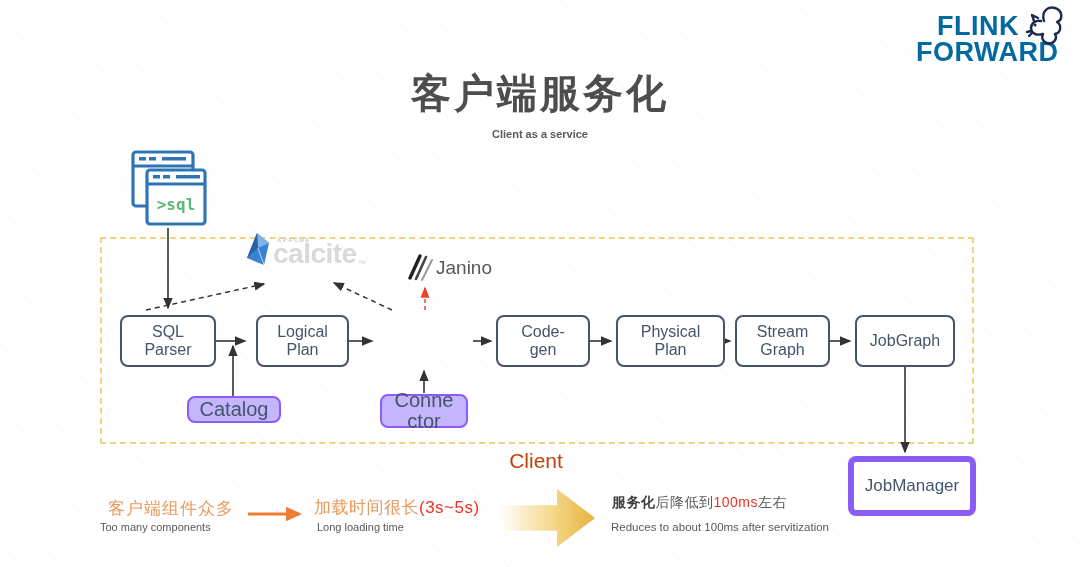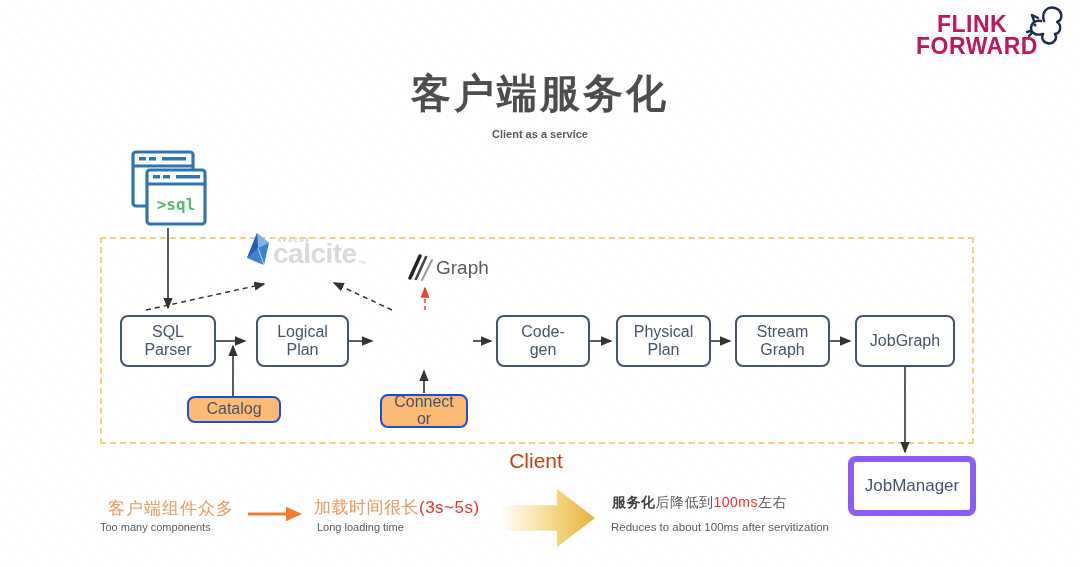--- a/index.html
+++ b/index.html
@@ -12,22 +12,22 @@
     background:repeating-linear-gradient(55deg,rgba(110,120,160,0.035) 0 1px,transparent 1px 16px);
   }
   .abs{position:absolute;}
 
   
   .title{left:0;top:66px;width:100%;text-align:center;font-size:40px;font-weight:700;
          color:#4d4d4d;letter-spacing:3px;}
   .subtitle{left:0;top:128px;width:100%;text-align:center;font-size:11px;font-weight:700;color:#595959;}
 
   .logo{right:14px;top:8px;width:160px;height:56px;}
-  .logo-text{position:absolute;left:10px;top:6px;color:#be185d;font-weight:800;
-             font-size:23px;line-height:0.95;letter-spacing:0.5px;}
+  .logo-text{position:absolute;left:10px;top:6px;color:#0369a1;font-weight:800;
+             font-size:27px;line-height:0.95;letter-spacing:0.5px;}
   .logo-text .l1{margin-left:21px;}
   .logo-squirrel{position:absolute;right:0px;top:-4px;}
 
   
   .sqlicon{left:128px;top:148px;width:80px;height:80px;}
 
   
   .client-box{left:100px;top:237px;width:870px;height:203px;border:2px dashed #f3d27e;border-radius:2px;}
   .client-label{left:100px;top:449px;width:872px;text-align:center;font-size:21px;color:#c2410c;}
 
@@ -41,27 +41,27 @@
   .janino .jname{font-size:19px;color:#595959;margin-left:2px;}
 
   
   .fbox{top:315px;height:52px;border:2px solid #44546a;border-radius:8px;background:#fff;
         display:flex;align-items:center;justify-content:center;text-align:center;
         font-size:16px;line-height:1.15;color:#44546a;z-index:2;box-sizing:border-box;}
   .b-sql-parser{left:120px;width:96px;padding:0 8px;}
   .b-logical-plan{left:256px;width:93px;padding:0 6px;}
   .b-optimizer{left:377px;width:96px;padding:0 6px;border-color:#f0402f;}
   .b-code-gen{left:496px;width:94px;padding:0 14px;}
-  .b-physical-plan{left:616px;width:95px;padding:0 6px;}
+  .b-physical-plan{left:616px;width:109px;padding:0 6px;}
   .b-stream-graph{left:735px;width:95px;padding:0 6px;}
   .b-job-graph{left:855px;width:100px;padding:0 4px;}
 
-  .obox{border:2px solid #1d4ed8;border-radius:8px;background:#fdba74;color:#44546a;
+  .obox{border:2px solid #8b5cf6;border-radius:8px;background:#c4b5fd;color:#44546a;
         display:flex;align-items:center;justify-content:center;text-align:center;
-        font-size:16px;line-height:1.05;z-index:2;box-sizing:border-box;}
+        font-size:20px;line-height:1.05;z-index:2;box-sizing:border-box;}
   .b-catalog{left:187px;top:396px;width:94px;height:27px;}
   .b-connector{left:380px;top:394px;width:88px;height:34px;padding:0 9px;word-break:break-all;}
 
   .b-jobmanager{left:848px;top:456px;width:116px;height:48px;border:6px solid #8b5cf6;border-radius:8px;
         background:#fff;color:#44546a;font-size:17px;display:flex;align-items:center;justify-content:center;z-index:2;}
 
   
   .f-left-zh{left:108px;top:497px;font-size:17px;color:#e89a5e;letter-spacing:1px;}
   .f-left-en{left:100px;top:521px;font-size:11px;color:#595959;}
   .f-mid-zh{left:314px;top:496px;font-size:17px;color:#e89a5e;letter-spacing:0.5px;}
@@ -175,21 +175,21 @@
   </div>
 
   <div class="abs janino">
     <svg width="28" height="32" viewBox="0 0 28 32">
       <g stroke-linecap="round" fill="none">
         <path d="M4 26 L14 4" stroke="#222" stroke-width="3.4"></path>
         <path d="M10 27 L20 5" stroke="#444" stroke-width="2.6"></path>
         <path d="M16 28 L26 8" stroke="#9a9a9a" stroke-width="2"></path>
       </g>
     </svg>
-    <span class="jname">Graph</span>
+    <span class="jname">Janino</span>
   </div>
 
   <div class="abs fbox b-sql-parser">SQL Parser</div>
   <div class="abs fbox b-logical-plan">Logical Plan</div>
   <div class="abs fbox b-code-gen">Code-gen</div>
   <div class="abs fbox b-physical-plan">Physical Plan</div>
   <div class="abs fbox b-stream-graph">Stream Graph</div>
   <div class="abs fbox b-job-graph">JobGraph</div>
 
   <div class="abs obox b-catalog">Catalog</div>

